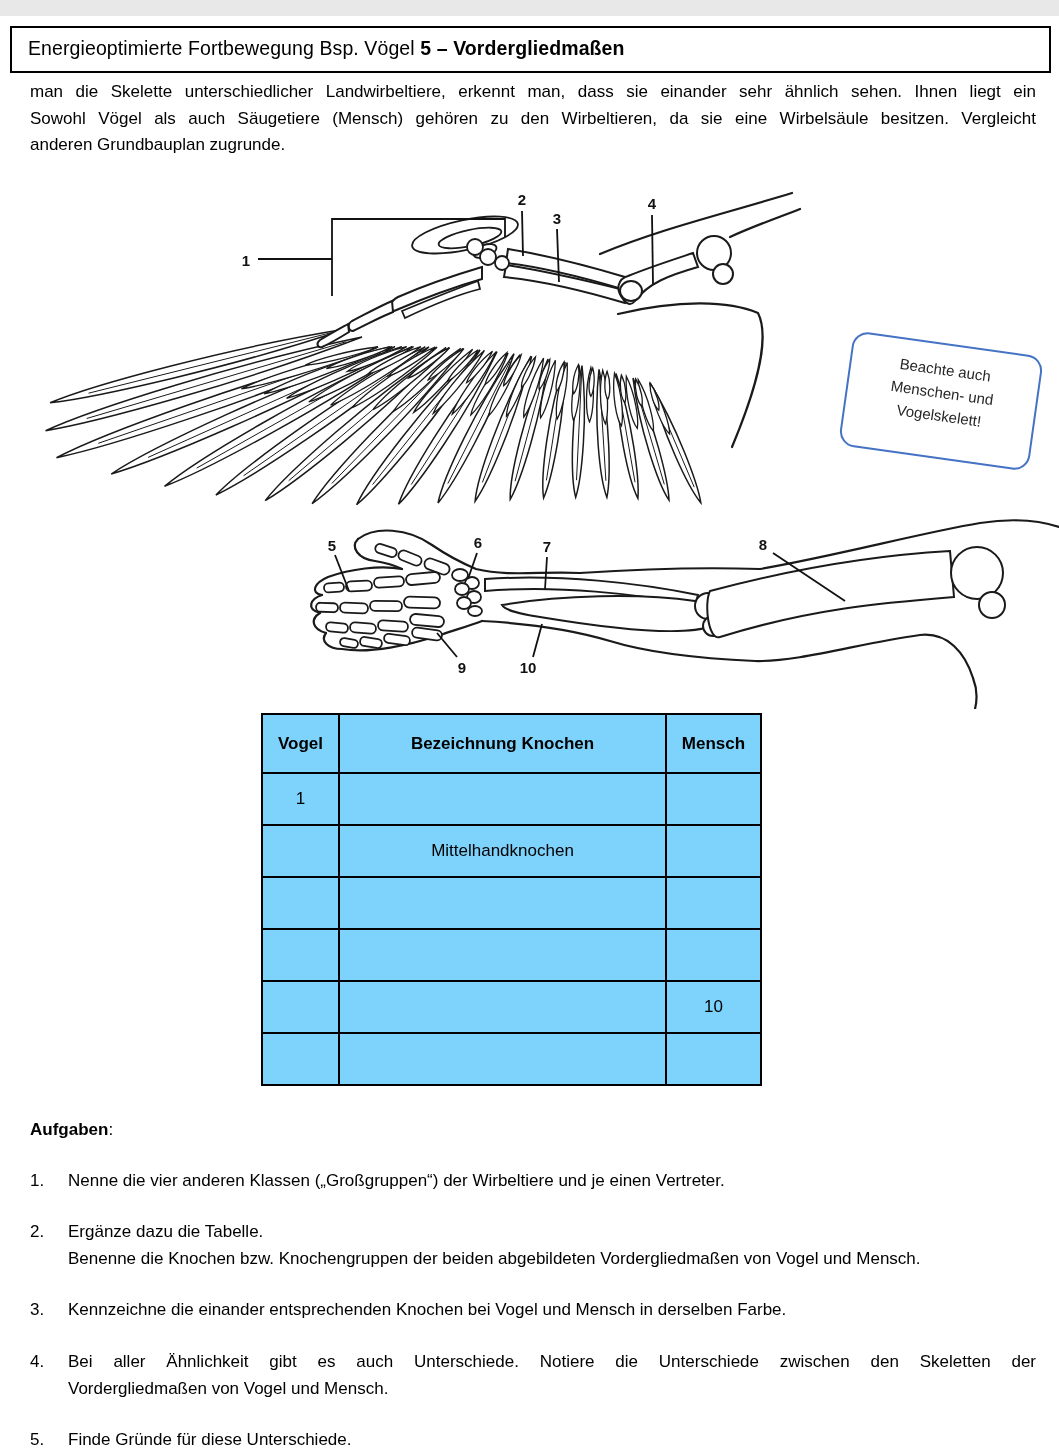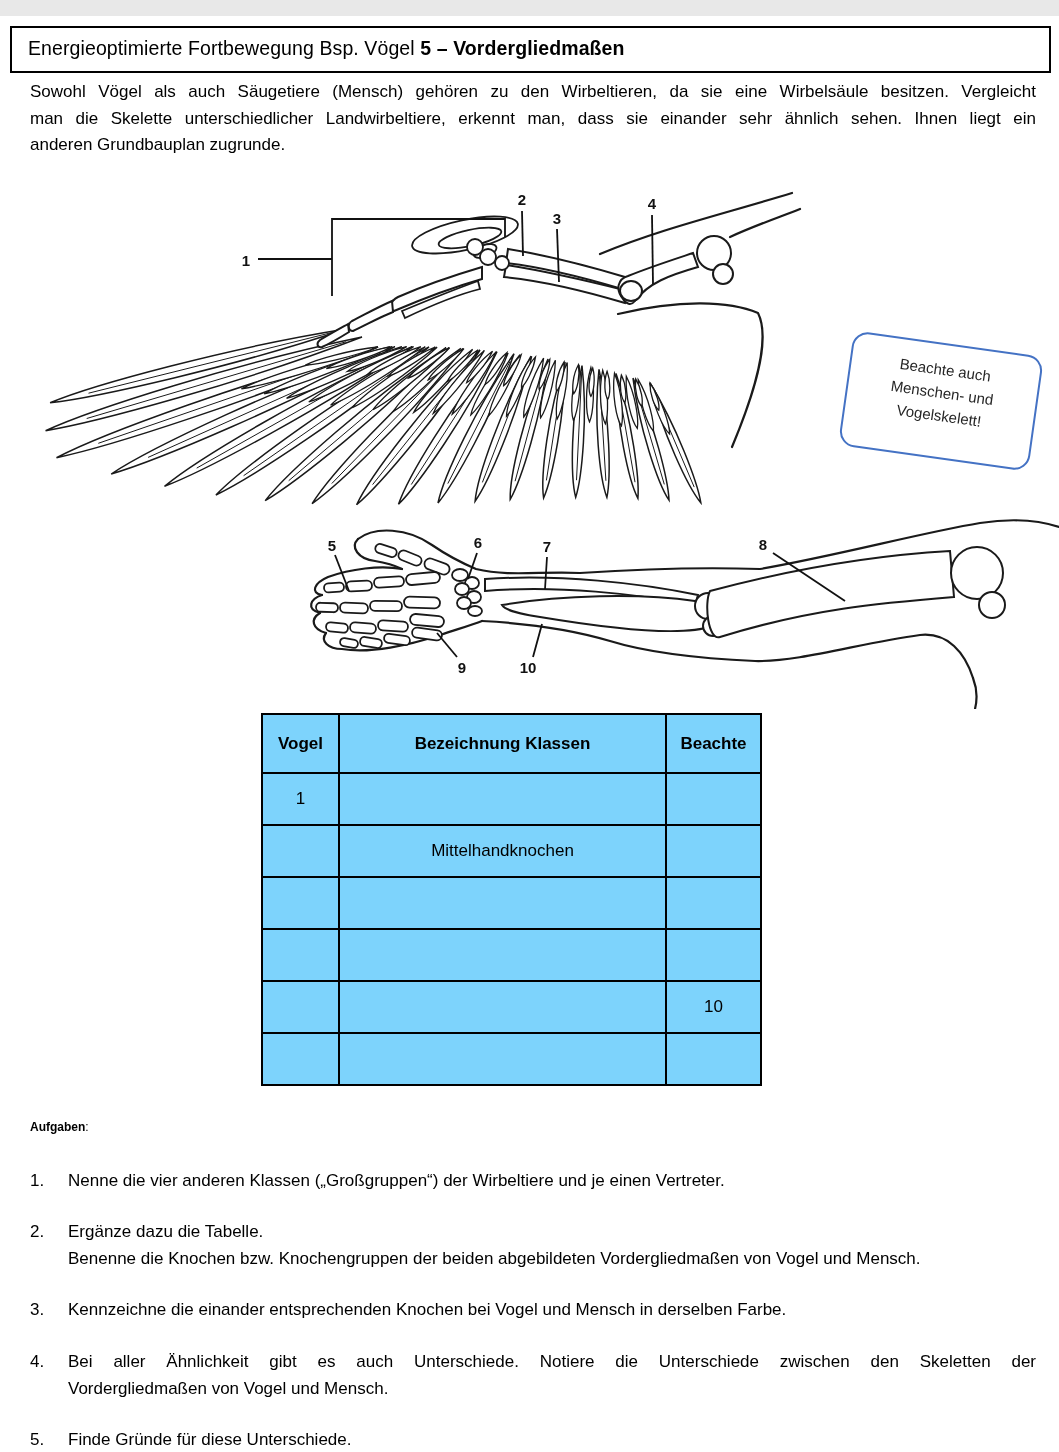--- a/index.html
+++ b/index.html
@@ -16,43 +16,43 @@
   .note-box{position:absolute;left:845px;top:327px;width:192px;height:116px;
             border:2.5px solid #4472C4;border-radius:16px;transform:rotate(8deg);
             box-sizing:border-box;padding-top:13px;text-align:center;
             font-size:15px;line-height:23px;color:#262626;background:#fff;}
   .bone-table{position:absolute;left:261px;top:697px;border-collapse:collapse;table-layout:fixed;background:#7dd3fc;}
   .bone-table th,.bone-table td{border:2px solid #000;text-align:center;vertical-align:middle;
             font-size:17px;padding:0;overflow:hidden;}
   .bone-table th{height:57px;font-weight:bold;}
   .bone-table td{height:50px;font-weight:normal;}
   .tasks{position:absolute;left:30px;top:1104px;width:1006px;font-size:17px;}
-  .tasks-heading{position:absolute;left:0;top:0;font-size:12px;}
+  .tasks-heading{position:absolute;left:0;top:0;font-size:17px;}
   .tasks-heading b{font-weight:bold;}
   .task{position:absolute;left:0;right:0;display:flex;}
   .task-num{width:38px;flex:none;line-height:26.5px;}
   .task-text{flex:1;line-height:26.5px;}
   svg text{font-family:"Liberation Sans",sans-serif;font-weight:bold;font-size:15px;fill:#111;}
   .ln{stroke:#111;stroke-width:1.8;fill:none;}
   .outline{stroke:#1a1a1a;stroke-width:2.2;fill:none;stroke-linecap:round;}
   .bone{stroke:#1a1a1a;stroke-width:2;fill:#fff;}
   .bone-thin{stroke:#1a1a1a;stroke-width:1.8;fill:#fff;}
 </style>
 </head>
 <body>
 
 <div class="page">
 
   <div class="title-box">
     <span>Energieoptimierte Fortbewegung Bsp. Vögel </span><b>5 – Vordergliedmaßen</b>
   </div>
 
   <div class="intro">
+    <div class="jline">man die Skelette unterschiedlicher Landwirbeltiere, erkennt man, dass sie einander sehr ähnlich sehen. Ihnen liegt ein</div>
     <div class="jline">Sowohl Vögel als auch Säugetiere (Mensch) gehören zu den Wirbeltieren, da sie eine Wirbelsäule besitzen. Vergleicht</div>
-    <div class="jline">man die Skelette unterschiedlicher Landwirbeltiere, erkennt man, dass sie einander sehr ähnlich sehen. Ihnen liegt ein</div>
     <div>anderen Grundbauplan zugrunde.</div>
   </div>
 
   <svg id="wing-svg" class="diagram" width="790" height="335" viewBox="0 0 790 335">
     <g>
       <path class="outline" d="M570,75 C630,50 690,36 762,14"></path>
       <path class="outline" d="M700,58 C726,46 750,38 770,30"></path>
       <path class="outline" d="M588,135 C650,120 700,122 728,134 C742,162 722,220 702,268"></path>
     </g>
     <g id="wing-feathers">
@@ -254,22 +254,22 @@
 
   <table class="bone-table">
     <colgroup>
         <col style="width:77px">
         <col style="width:327px">
         <col style="width:95px">
       </colgroup>
     <tbody>
         <tr>
       <th>Vogel</th>
-      <th>Bezeichnung Klassen</th>
-      <th>Beachte</th>
+      <th>Bezeichnung Knochen</th>
+      <th>Mensch</th>
     </tr>
     <tr>
       <td>1</td>
       <td></td>
       <td></td>
     </tr>
     <tr>
       <td></td>
       <td>Mittelhandknochen</td>
       <td></td>

